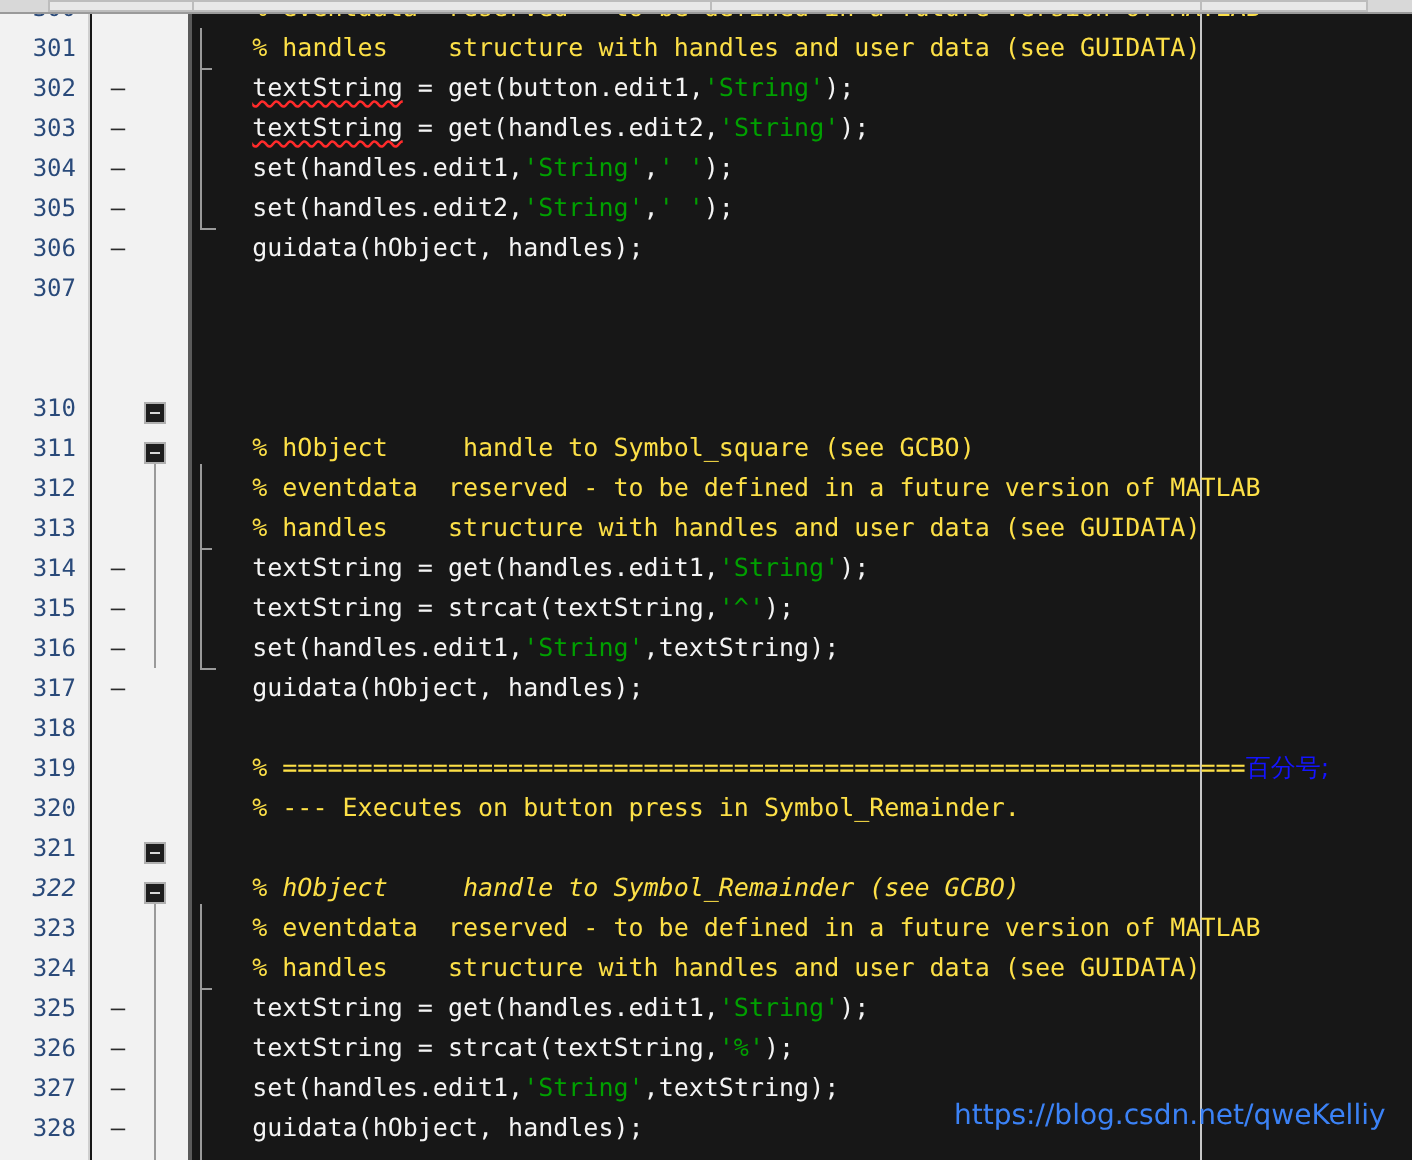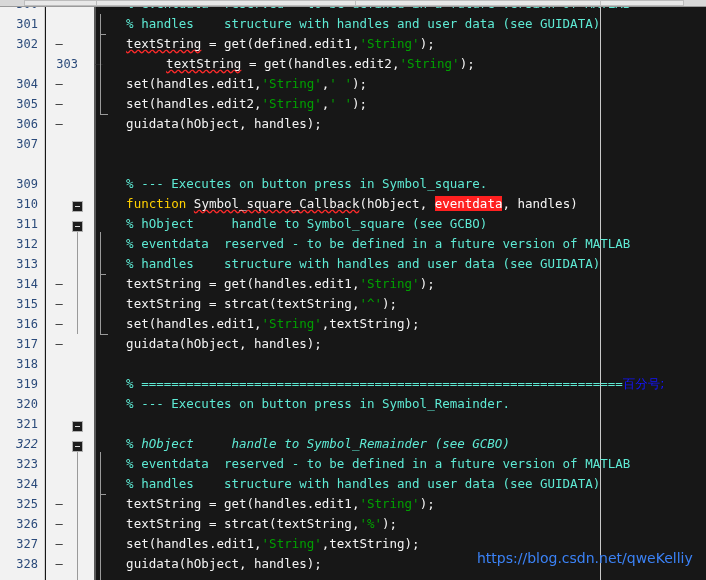--- a/index.html
+++ b/index.html
@@ -45,21 +45,21 @@
   .dash{
     position:absolute;left:52px;width:14px;text-align:center;
     color:#2a2a2a;font-size:12px;
   }
   .code{
     position:absolute;left:96px;white-space:pre;font-size:12.5px;
     color:#f0f0f0;
   }
 
   
-  .cm{color:#5eead4;margin-top:29px;}          
+  .cm{color:#fde047;margin-top:29px;}          
   .kw{color:#ffd000;}          
   .st{color:#00a000;}          
   .pl{color:#f4f4f4;}          
   .cjk{color:#1414ff;font-family:"DejaVu Sans","Liberation Sans",sans-serif;}
   .hl{background:#ff2020;color:#ffffff;}
   .sq{
     text-decoration:underline;
     text-decoration-color:#ff2a2a;
     text-decoration-style:wavy;
     text-decoration-skip-ink:none;
@@ -109,23 +109,23 @@
         <span class="lineno">300</span>
         <span class="code"><span>    </span><span class="cm">% eventdata  reserved - to be defined in a future version of MATLAB</span></span>
       </div>
       <div class="row" style="top: 14px;">
         <span class="lineno">301</span>
         <span class="code"><span>    </span><span class="cm">% handles    structure with handles and user data (see GUIDATA)</span></span>
       </div>
       <div class="row" style="top: 34px;">
         <span class="lineno">302</span>
         <span class="dash">—</span>
-        <span class="code"><span>    </span><span class="pl sq">textString</span><span class="pl"> = get(defined.edit1,</span><span class="st">'String'</span><span class="pl">);</span></span>
-      </div>
-      <div class="row" style="top: 54px; margin-left: 40px;">
+        <span class="code"><span>    </span><span class="pl sq">textString</span><span class="pl"> = get(button.edit1,</span><span class="st">'String'</span><span class="pl">);</span></span>
+      </div>
+      <div class="row" style="top: 54px;">
         <span class="lineno">303</span>
         <span class="dash">—</span>
         <span class="code"><span>    </span><span class="pl sq">textString</span><span class="pl"> = get(handles.edit2,</span><span class="st">'String'</span><span class="pl">);</span></span>
       </div>
       <div class="row" style="top: 74px;">
         <span class="lineno">304</span>
         <span class="dash">—</span>
         <span class="code"><span>    </span><span class="pl">set(handles.edit1,</span><span class="st">'String'</span><span class="pl">,</span><span class="st">' '</span><span class="pl">);</span></span>
       </div>
       <div class="row" style="top: 94px;">
@@ -135,27 +135,22 @@
       </div>
       <div class="row" style="top: 114px;">
         <span class="lineno">306</span>
         <span class="dash">—</span>
         <span class="code"><span>    </span><span class="pl">guidata(hObject, handles);</span></span>
       </div>
       <div class="row" style="top: 134px;">
         <span class="lineno">307</span>
         <span class="code"><span>    </span></span>
       </div>
-      <div class="row" style="top: 174px;">
-        <span class="lineno">309</span>
-        <span class="code"><span>    </span><span class="cm">% --- Executes on button press in Symbol_square.</span></span>
-      </div>
       <div class="row" style="top: 194px;">
         <span class="lineno">310</span>
-        <span class="code"><span>    </span><span class="kw">function</span><span class="pl"> </span><span class="pl sq">Symbol_square_Callback</span><span class="pl">(hObject, </span><span class="hl">eventdata</span><span class="pl">, handles)</span></span>
       </div>
       <div class="row" style="top: 214px;">
         <span class="lineno">311</span>
         <span class="code"><span>    </span><span class="cm">% hObject     handle to Symbol_square (see GCBO)</span></span>
       </div>
       <div class="row" style="top: 234px;">
         <span class="lineno">312</span>
         <span class="code"><span>    </span><span class="cm">% eventdata  reserved - to be defined in a future version of MATLAB</span></span>
       </div>
       <div class="row" style="top: 254px;">

